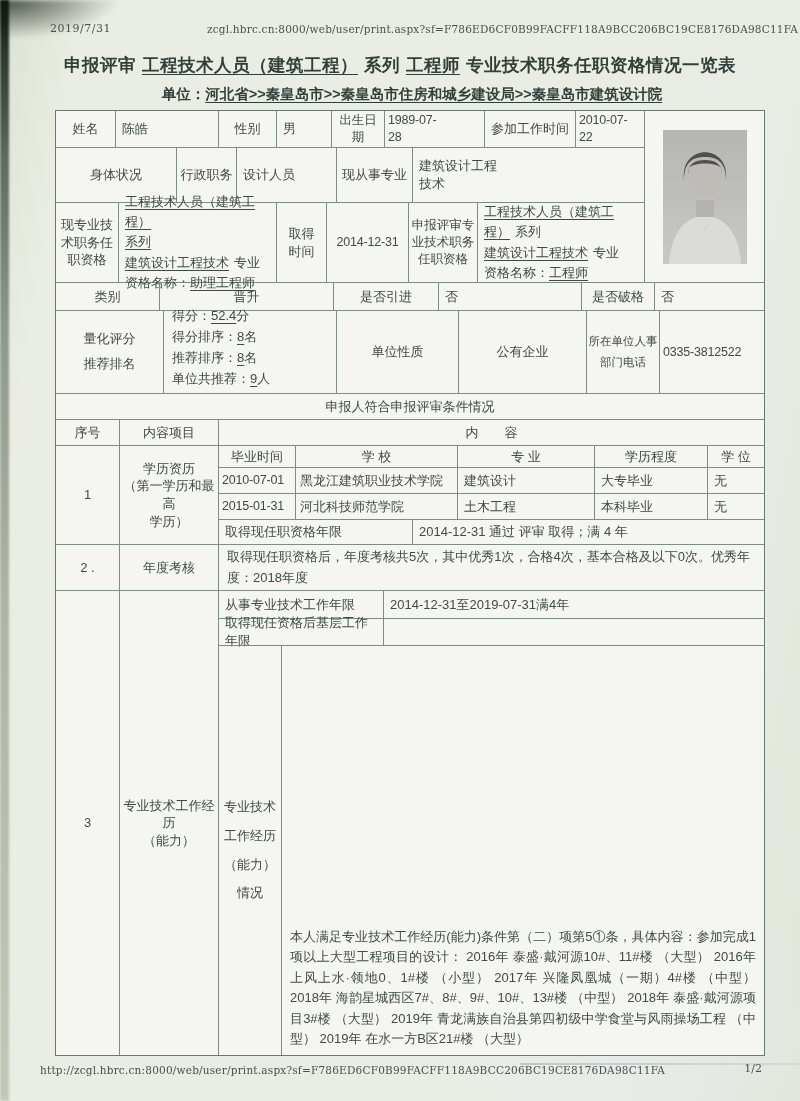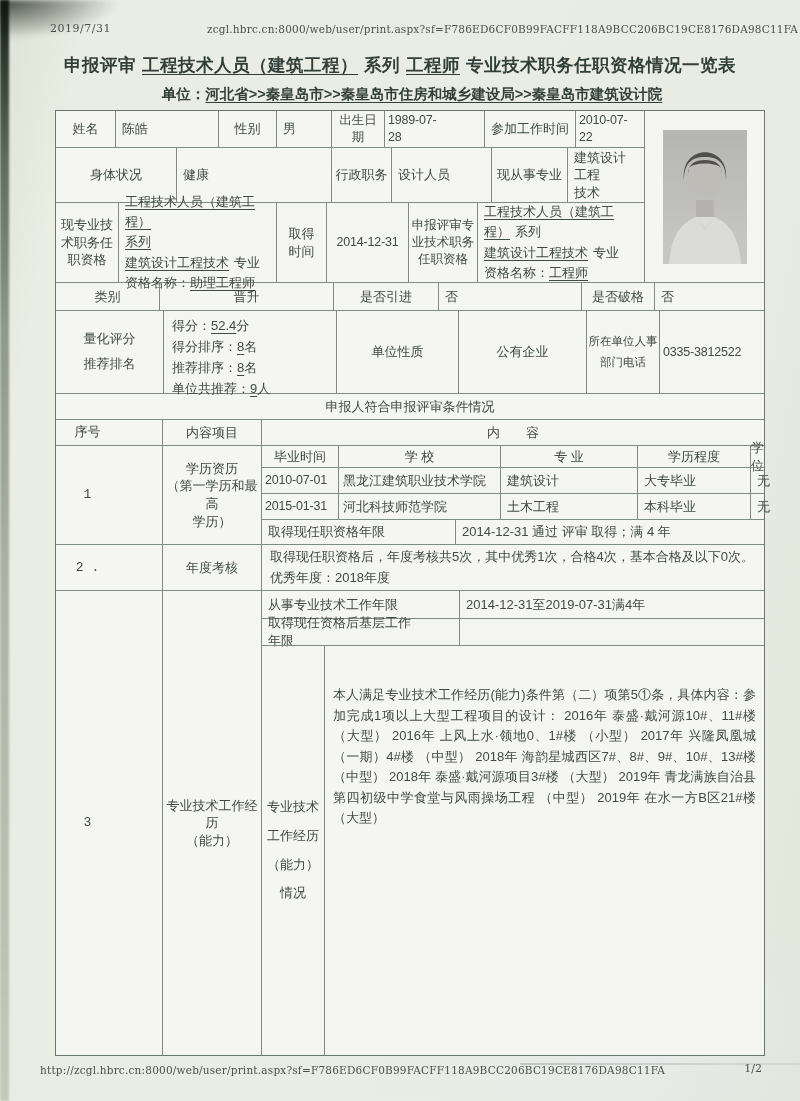--- a/index.html
+++ b/index.html
@@ -64,21 +64,21 @@
   .c{
     display:flex;align-items:center;
     padding:2px 6px;min-width:0;
   }
   .c + .c{border-left:1px solid var(--line);}
   .lab{justify-content:center;text-align:center;}
   .flex1{flex:1;}
   .pre{white-space:pre-line;}
   .vcol{display:flex;flex-direction:column;min-width:0;}
   .vcol > .row + .row{border-top:1px solid var(--line);}
-  .topalign{align-items:flex-start;}
+  .topalign{align-items:flex-end;}
   .num{font-size:12.5px;letter-spacing:-.2px;padding:10px 3px;}
 
   
   .sec1{display:flex;}
   .s1-left{width:590px;display:flex;flex-direction:column;}
   .s1-left > .row + .row{border-top:1px solid var(--line);}
   .r1{height:36px;}
   .r2{height:55px;}
   .r3{height:80px;}
   .photo-cell{
@@ -91,29 +91,29 @@
   .qual-lines .sp{margin-left:5px;}
 
   .r4{height:28px;}
   .r5{height:83px;}
   .score-lines{line-height:1.62;padding:4px 8px;}
   .r6{height:26px;}
   .r6 .c{justify-content:center;}
   .r7{height:26px;}
 
   
-  .no-col{width:63px;font-family:Liberation Mono, monospace;}
-  .item-col{width:99px;margin-left:43px;}
+  .no-col{width:63px;}
+  .item-col{width:99px;}
   .edu-right{flex:1;}
   .edu-h{height:21px;}
   .edu-r{height:26px;}
   .edu-q{height:25px;}
   .assess{height:46px;}
   .assess-text{line-height:1.55;padding:5px 8px;}
-  .exp-a{height:27px;gap:33px;}
+  .exp-a{height:27px;}
   .exp-c{height:410px;}
   .exp-detail{line-height:1.58;padding:5px 8px 5px 8px;text-align:justify;margin-top:34px;}
   .small-lab{font-size:11.5px;line-height:1.8;padding:2px 1px;}
 
   .print-footer{
     position:absolute;top:1064px;left:0;width:100%;
     font-family:"DejaVu Serif", serif;color:#46524b;font-size:10.5px;
   }
   .footer-url{position:absolute;left:40px;top:0;letter-spacing:.2px;}
   .footer-page{position:absolute;right:38px;top:-2px;font-size:11px;}
@@ -154,21 +154,20 @@
           <div class="c" style="width:55px">男</div>
           <div class="c lab num" style="width:53px">出生日期</div>
           <div class="c pre num" style="width:100px">1989-07-
 28</div>
           <div class="c lab" style="width:91px">参加工作时间</div>
           <div class="c pre num flex1">2010-07-
 22</div>
         </div>
         <div class="row r2">
           <div class="c lab" style="width:120px">身体状况</div>
-          <div class="c" style="width:155px">健康</div>
           <div class="c lab" style="width:60px;padding:2px 2px">行政职务</div>
           <div class="c" style="width:100px">设计人员</div>
           <div class="c lab" style="width:76px;padding:2px 2px">现从事专业</div>
           <div class="c pre flex1">建筑设计工程
 技术</div>
         </div>
         <div class="row r3">
           <div class="c lab pre" style="width:62px;padding:2px 3px">现专业技
 术职务任
 职资格</div>

